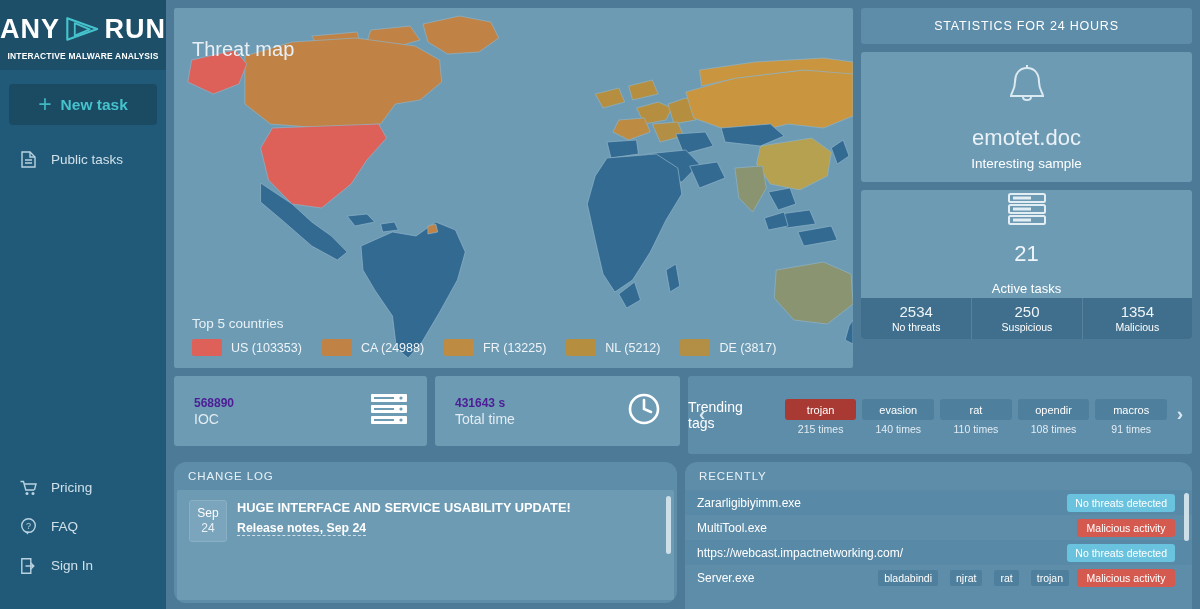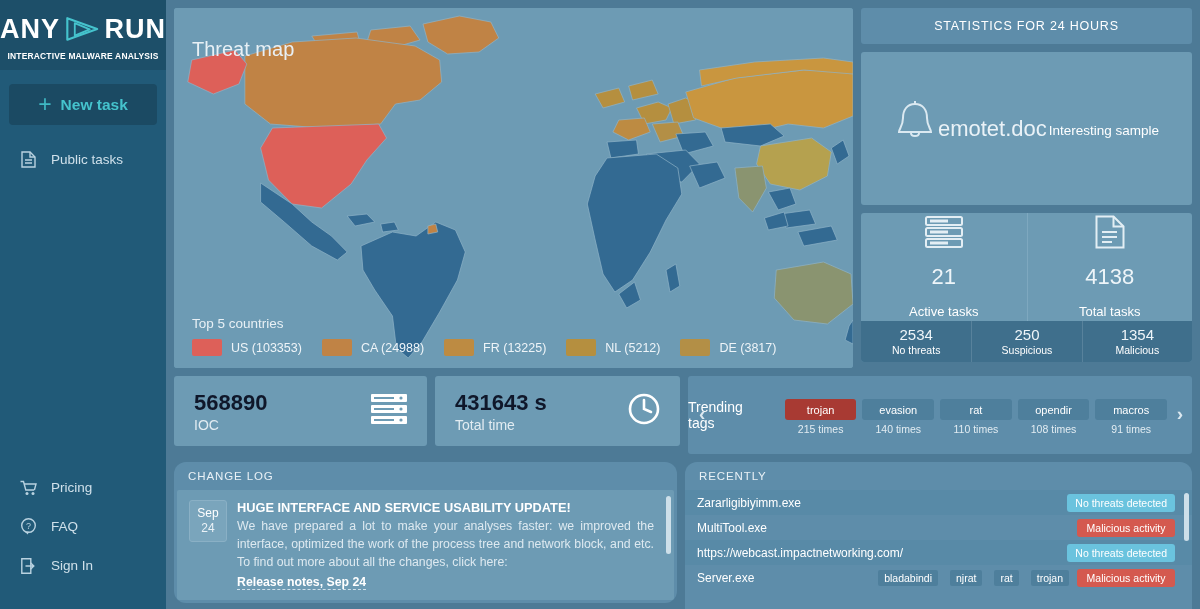--- a/index.html
+++ b/index.html
@@ -86,22 +86,22 @@
   .legend-entry span { color: #eef4f8; font-size: 12.5px; }
 
   
   .stats-col { width: 331px; flex: 0 0 331px; display: flex; flex-direction: column; gap: 8px; }
   .stats-head {
     height: 36px; background: #5e8daa; border-radius: 3px;
     display: flex; align-items: center; justify-content: center;
     color: #ffffff; font-size: 12.5px; letter-spacing: 0.8px;
   }
   .sample-card {
-    height: 153px; background: #6d9bb4; border-radius: 3px;
-    display: flex; flex-direction: row; align-items: center; justify-content: center;
+    height: 130px; background: #6d9bb4; border-radius: 3px;
+    display: flex; flex-direction: column; align-items: center; justify-content: center;
     gap: 2px;
   }
   .sample-card .bell { margin-bottom: 12px; }
   .sample-name { color: #eaf2f7; font-size: 22px; }
   .sample-sub { color: #ffffff; font-size: 13.5px; margin-top: 3px; }
 
   .tasks-card { background: #6d9bb4; border-radius: 3px; overflow: hidden; }
   .tasks-top { display: flex; height: 108px; }
   .tasks-cell {
     flex: 1 1 50%; display: flex; flex-direction: column;
@@ -120,21 +120,21 @@
   .tb-num { color: #eef5f9; font-size: 15px; line-height: 1.1; }
   .tb-lbl { color: #ffffff; font-size: 10.5px; }
 
   
   .kpi {
     height: 70px; background: #6d9bb4; border-radius: 3px;
     display: flex; align-items: center; justify-content: space-between;
     padding: 0 20px 0 20px;
   }
   .kpi-l { display: flex; flex-direction: column; gap: 1px; }
-  .kpi-num { color: #0f172a; font-size: 22px; font-weight: bold; }
+  .kpi-num { color: #4c1d95; font-size: 12px; font-weight: bold; }
   .kpi-lbl { color: #e2ecf2; font-size: 14px; }
   .kpi-ioc { width: 253px; flex: 0 0 253px; }
   .kpi-time { width: 245px; flex: 0 0 245px; }
 
   .trend {
     flex: 1 1 auto; height: 78px; background: #5e8daa; border-radius: 3px;
     display: flex; flex-direction: row; align-items: center;
     padding-top: 4px; position: relative; overflow: hidden;
   }
   .trend-title { color: #ffffff; font-size: 14px; margin-bottom: 4px; }
@@ -402,31 +402,20 @@
                   <rect x="1" y="12" width="36" height="8" rx="1.5" fill="none" stroke="#e3eef4" stroke-width="2"></rect>
                   <rect x="1" y="23" width="36" height="8" rx="1.5" fill="none" stroke="#e3eef4" stroke-width="2"></rect>
                   <rect x="5" y="3.5" width="18" height="3" fill="#e3eef4"></rect>
                   <rect x="5" y="14.5" width="18" height="3" fill="#e3eef4"></rect>
                   <rect x="5" y="25.5" width="18" height="3" fill="#e3eef4"></rect>
                 </svg>
               </span>
               <div class="tasks-num">21</div>
               <div class="tasks-lbl">Active tasks</div>
             </div>
-            <div class="tasks-cell">
-              <span class="icn">
-                <svg width="30" height="34" viewBox="0 0 30 34">
-                  <path d="M1.5 1.5 h17 l10 10 v21 h-27 Z" fill="none" stroke="#e3eef4" stroke-width="2"></path>
-                  <path d="M18.5 1.5 v10 h10" fill="none" stroke="#e3eef4" stroke-width="2"></path>
-                  <path d="M7 17 h15 M7 22 h15 M7 27 h10" stroke="#e3eef4" stroke-width="2"></path>
-                </svg>
-              </span>
-              <div class="tasks-num">4138</div>
-              <div class="tasks-lbl">Total tasks</div>
-            </div>
           </div>
           <div class="tasks-bottom">
             <div class="tb-cell">
               <div class="tb-num">2534</div>
               <div class="tb-lbl">No threats</div>
             </div>
             <div class="tb-cell">
               <div class="tb-num">250</div>
               <div class="tb-lbl">Suspicious</div>
             </div>
@@ -505,21 +494,20 @@
     <div class="row">
       <div class="panel changelog">
         <div class="panel-head">CHANGE LOG</div>
         <div class="cl-body">
           <div class="cl-date">
             <span class="m">Sep</span>
             <span class="d">24</span>
           </div>
           <div class="cl-text">
             <div class="cl-title">HUGE INTERFACE AND SERVICE USABILITY UPDATE!</div>
-            <div class="cl-desc">We have prepared a lot to make your analyses faster: we improved the interface, optimized the work of the process tree and network block, and etc. To find out more about all the changes, click here:</div>
             <span class="cl-link">Release notes, Sep 24</span>
           </div>
           <div class="cl-scroll"></div>
         </div>
       </div>
 
       <div class="panel recent">
         <div class="panel-head">RECENTLY</div>
         <div class="rc-body">
           <div class="rc-row">

